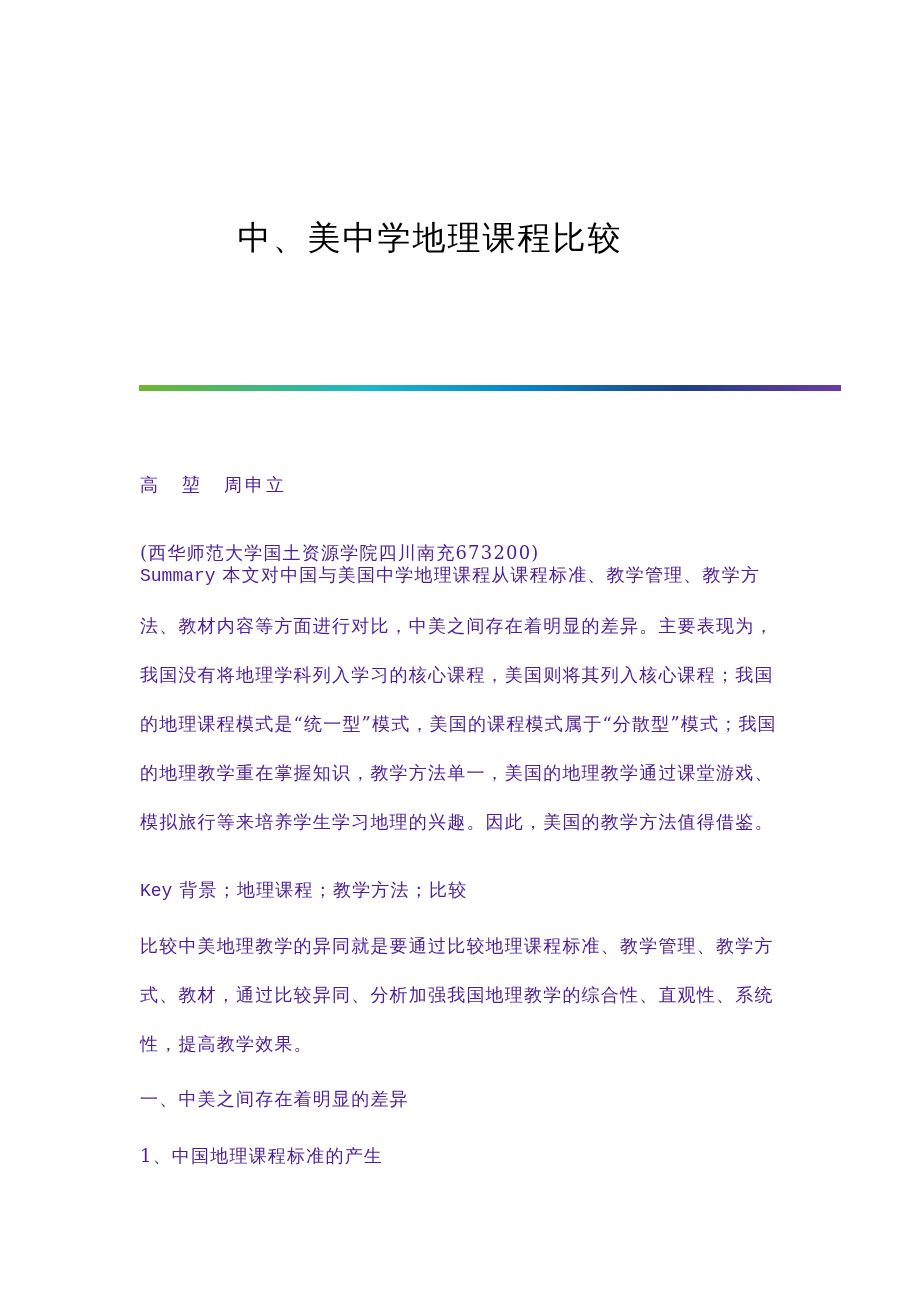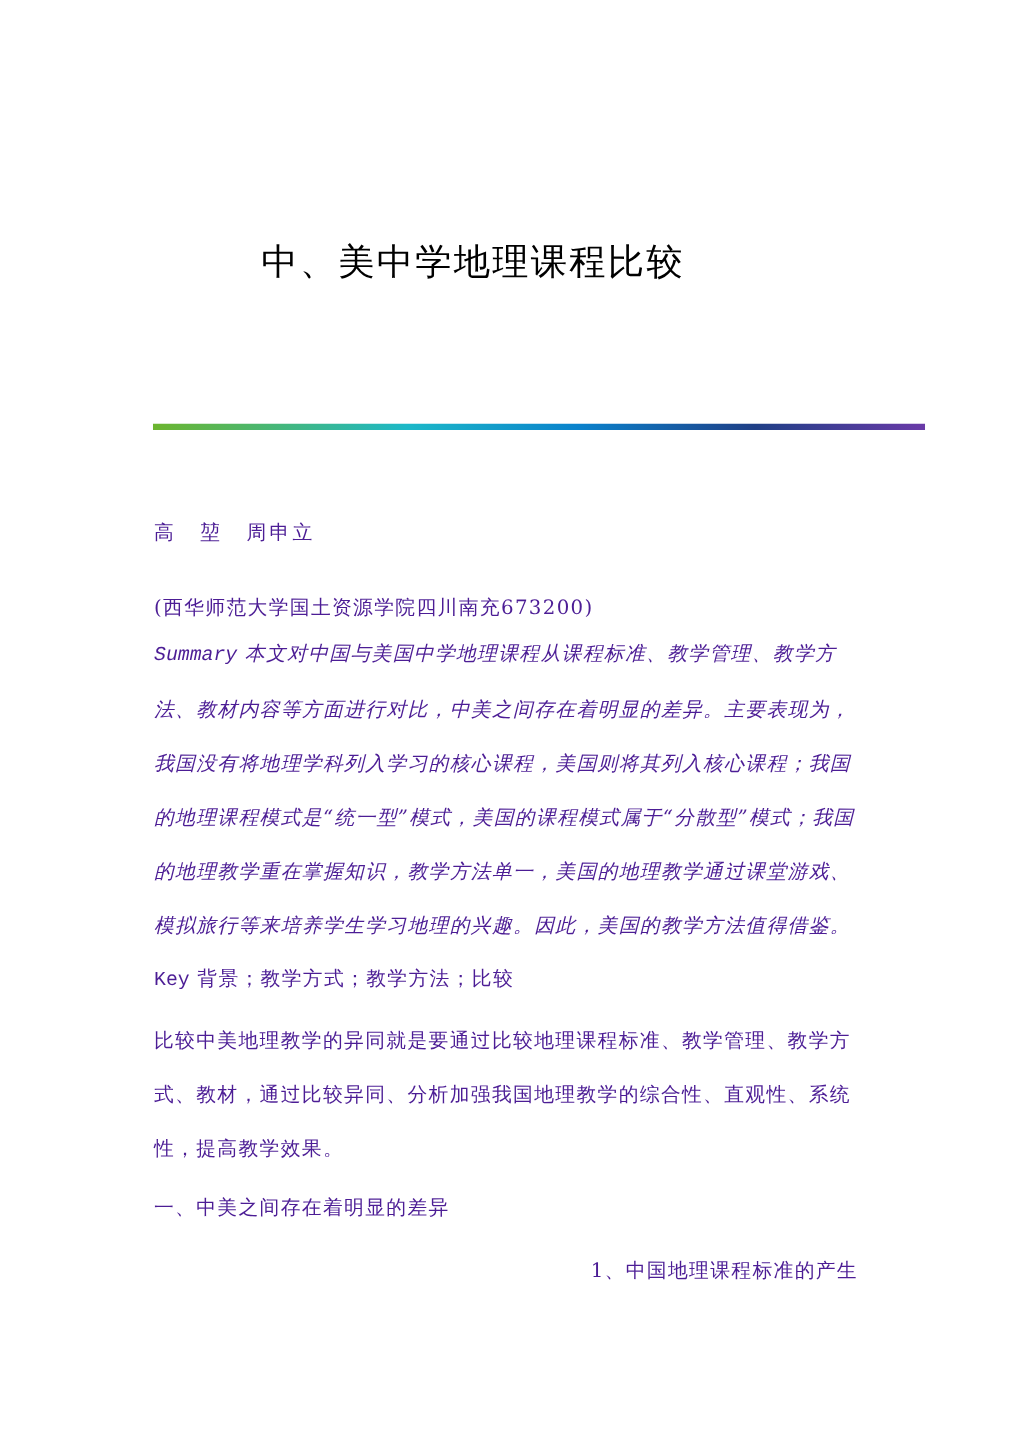--- a/index.html
+++ b/index.html
@@ -35,25 +35,25 @@
       left: 140px;
       width: 640px;
       font-size: 18px;
       line-height: 49px;
       letter-spacing: 1.2px;
       margin: 0;
       color: #4c1d95;
     }
     .authors { top: 460px; letter-spacing: 3px; line-height: 49px; }
     .affil { top: 528px; }
-    .summary { top: 570px; font-style: italic; }
+    .summary { top: 550px; }
     .keywords { top: 865px; }
     .intro { top: 922px; font-family: Liberation Serif, serif; }
     .h1 { top: 1074px; }
-    .h2 { top: 1131px; text-align: right; }
+    .h2 { top: 1131px; }
     .mono-latin { font-family: "Liberation Mono", "DejaVu Sans Mono", monospace; letter-spacing: 0; }
   </style>
 </head>
 <body>
 
 <h1 class="title">中、美中学地理课程比较</h1>
 
 <svg class="divider" viewBox="0 0 702 6" preserveAspectRatio="none">
   <defs>
     <linearGradient id="divgrad" x1="0" y1="0" x2="1" y2="0">
@@ -66,19 +66,19 @@
   </defs>
   <rect x="0" y="0" width="702" height="6" fill="url(#divgrad)"></rect>
 </svg>
 
 <p class="para authors">高　堃　周申立</p>
 
 <p class="para affil">(西华师范大学国土资源学院四川南充673200)</p>
 
 <p class="para summary"><span class="mono-latin">Summary</span> <span>本文对中国与美国中学地理课程从课程标准、教学管理、教学方法、教材内容等方面进行对比，中美之间存在着明显的差异。主要表现为，我国没有将地理学科列入学习的核心课程，美国则将其列入核心课程；我国的地理课程模式是“统一型”模式，美国的课程模式属于“分散型”模式；我国的地理教学重在掌握知识，教学方法单一，美国的地理教学通过课堂游戏、模拟旅行等来培养学生学习地理的兴趣。因此，美国的教学方法值得借鉴。</span></p>
 
-<p class="para keywords"><span class="mono-latin">Key</span> <span>背景；教学方式；教学方法；比较</span></p>
+<p class="para keywords"><span class="mono-latin">Key</span> <span>背景；地理课程；教学方法；比较</span></p>
 
 <p class="para intro">比较中美地理教学的异同就是要通过比较地理课程标准、教学管理、教学方式、教材，通过比较异同、分析加强我国地理教学的综合性、直观性、系统性，提高教学效果。</p>
 
 <p class="para h1">一、中美之间存在着明显的差异</p>
 
 <p class="para h2">1、中国地理课程标准的产生</p>
 
 </body></html>

